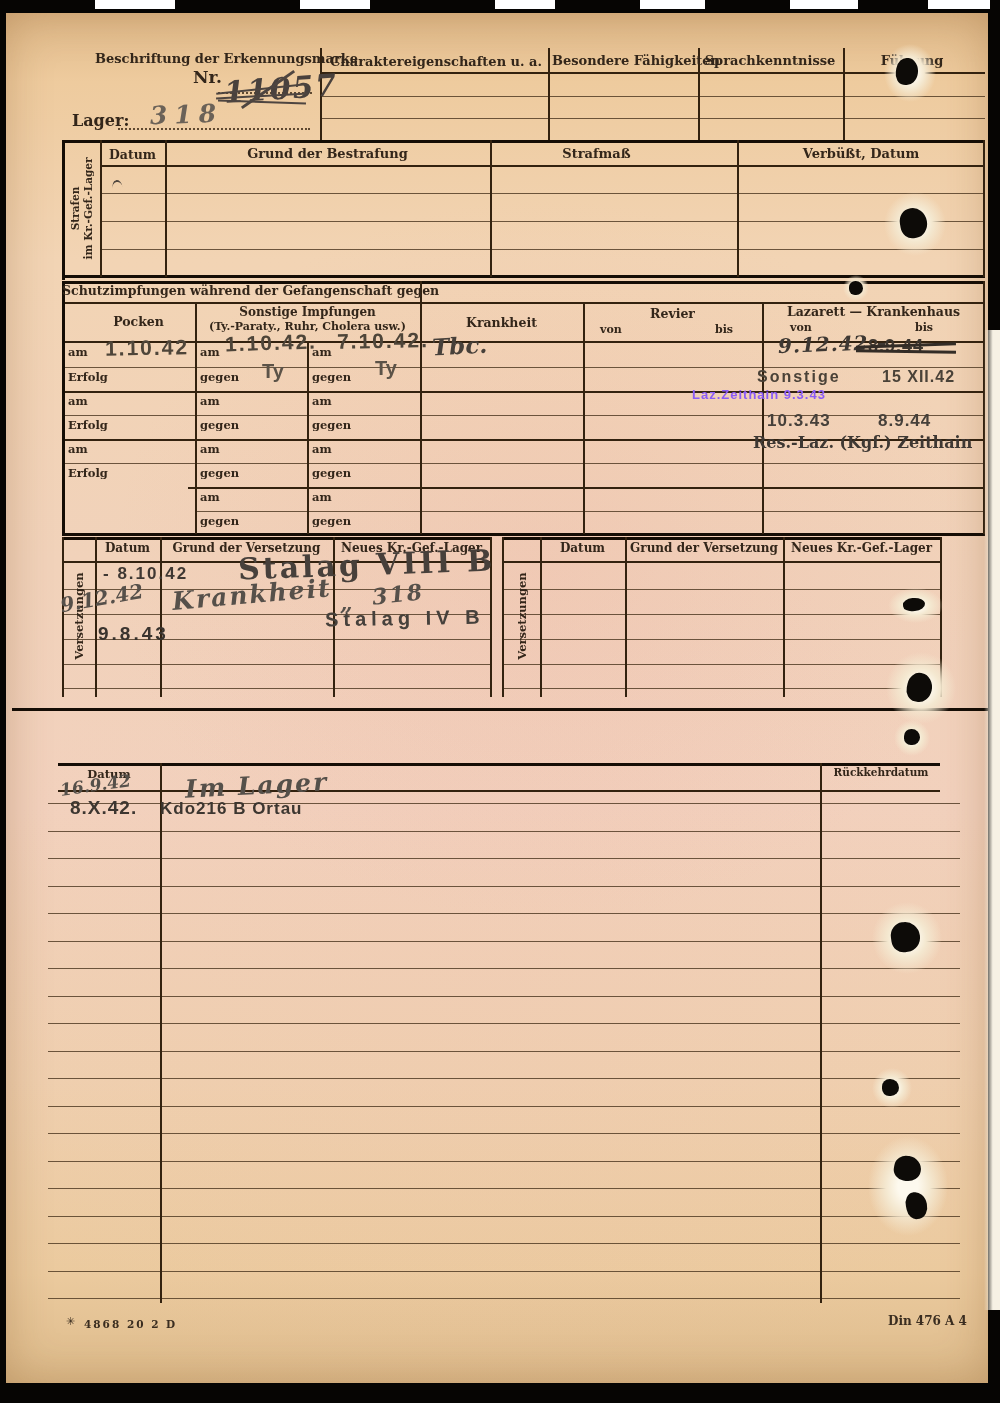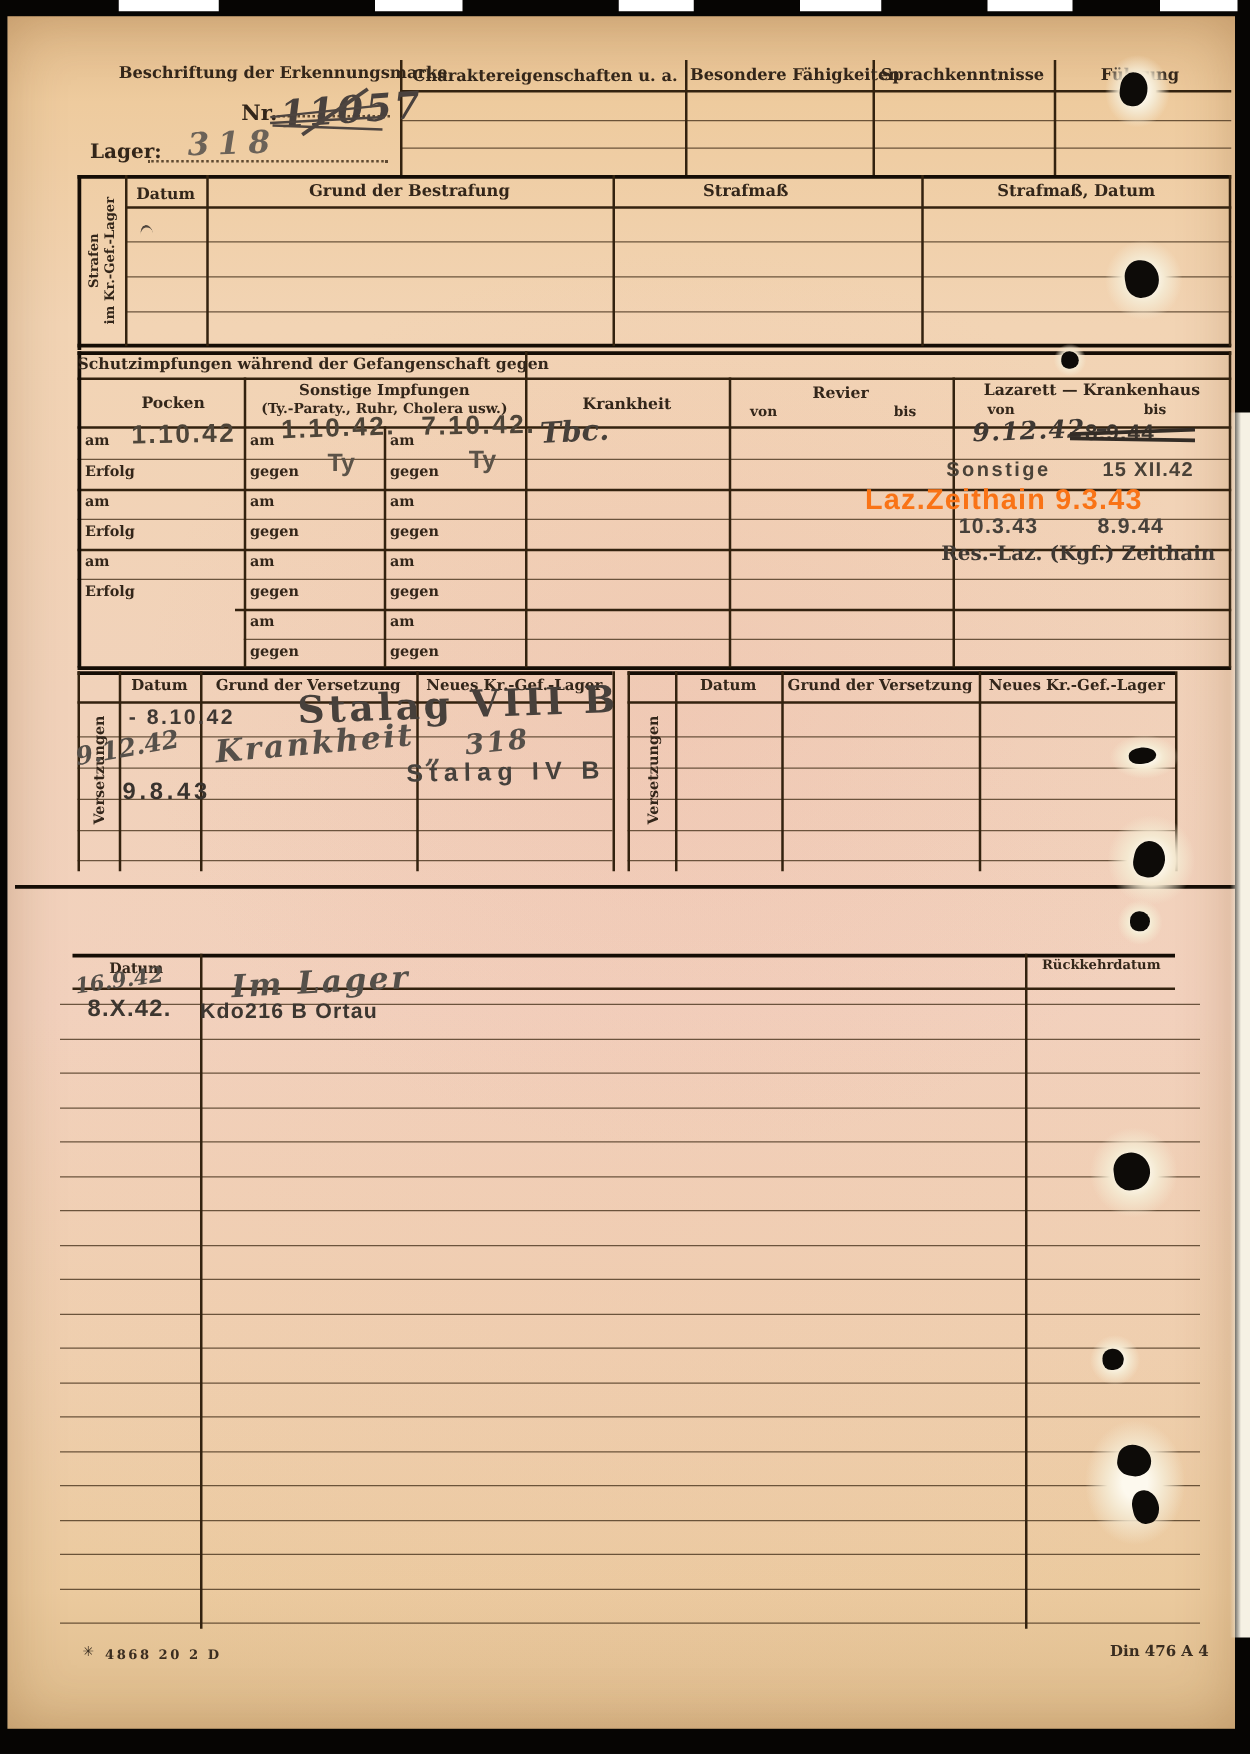--- a/index.html
+++ b/index.html
@@ -35,21 +35,21 @@
         border-radius:60% 60% 0 0/100% 100% 0 0;transform:rotate(-12deg);}
 </style>
 </head>
 <body>
 
 <div class="page">
   <div class="paper"></div>
   <div class="wedge" style="left:984px;top:330px;width:16px;height:980px;"></div>
 
   <div class="t ctr" style="left:95px;top:52px;width:198px;font-size:13px;">Beschriftung der Erkennungsmarke</div>
-  <div class="t" style="left:193px;top:82px;font-size:17px;">Nr.</div>
+  <div class="t" style="left:193px;top:68px;font-size:17px;">Nr.</div>
   <div class="hw" style="left:224px;top:74px;font-size:30px;letter-spacing:2px;transform:rotate(-4deg);color:#49413d;">11057</div>
   <div class="strike" style="left:216px;top:88px;width:90px;height:2px;transform:rotate(-6deg);"></div>
   <div class="strike" style="left:216px;top:95px;width:92px;height:2px;transform:rotate(-3deg);"></div>
   <div class="strike" style="left:218px;top:101px;width:88px;height:2px;transform:rotate(2deg);"></div>
   <div class="strike" style="left:236px;top:88px;width:64px;height:3px;transform:rotate(-35deg);"></div>
   <div class="dot" style="left:218px;top:92px;width:94px;"></div>
   <div class="t" style="left:72px;top:112px;font-size:16px;">Lager:</div>
   <div class="dot" style="left:118px;top:128px;width:192px;"></div>
   <div class="hw" style="left:150px;top:102px;font-size:25px;letter-spacing:7px;color:#6b6258;transform:rotate(-2deg);">318</div>
 
@@ -58,21 +58,21 @@
   <div class="t ctr" style="left:702px;top:54px;width:136px;font-size:13px;">Sprachkenntnisse</div>
   <div class="t ctr" style="left:847px;top:54px;width:130px;font-size:13px;">Führung</div>
 
   <div class="vwrap" style="left:64px;top:275px;width:133px;height:36px;font-size:10.5px;">
     <span>Strafen</span>
     <span>im Kr.-Gef.-Lager</span>
   </div>
   <div class="t ctr" style="left:100px;top:148px;width:65px;font-size:12.5px;">Datum</div>
   <div class="t ctr" style="left:165px;top:147px;width:325px;font-size:13px;">Grund der Bestrafung</div>
   <div class="t ctr" style="left:490px;top:147px;width:213px;font-size:13px;">Strafmaß</div>
-  <div class="t ctr" style="left:737px;top:147px;width:248px;font-size:13px;">Strafmaß, Datum</div>
+  <div class="t ctr" style="left:737px;top:147px;width:248px;font-size:13px;">Verbüßt, Datum</div>
   <div class="tick" style="left:112px;top:180px;"></div>
 
   <div class="t ctr" style="left:62px;top:284px;width:358px;font-size:12.5px;">Schutzimpfungen während der Gefangenschaft gegen</div>
   <div class="t ctr" style="left:62px;top:315px;width:153px;font-size:12.5px;">Pocken</div>
   <div class="t ctr" style="left:195px;top:306px;width:225px;font-size:12px;">Sonstige Impfungen</div>
   <div class="t ctr" style="left:195px;top:321px;width:225px;font-size:11px;">(Ty.-Paraty., Ruhr, Cholera usw.)</div>
 
   <div class="t" style="left:68px;top:346px;font-size:11.5px;">am</div>
   <div class="t" style="left:68px;top:371px;font-size:11.5px;">Erfolg</div>
   <div class="t" style="left:68px;top:395px;font-size:11.5px;">am</div>
@@ -112,21 +112,21 @@
   <div class="t" style="left:790px;top:322px;font-size:11px;">von</div>
   <div class="t" style="left:915px;top:322px;font-size:11px;">bis</div>
 
   <div class="hw" style="left:432px;top:334px;font-size:23px;color:#47403a;transform:rotate(-3deg);">Tbc.</div>
   <div class="hw" style="left:778px;top:334px;font-size:20px;letter-spacing:1px;color:#3e3833;transform:rotate(-2deg);">9.12.42 –</div>
   <div class="stamp" style="left:868px;top:337px;font-size:18px;letter-spacing:1px;color:#3c352e;">8.9.44</div>
   <div class="strike" style="left:856px;top:344px;width:100px;height:3px;transform:rotate(-2deg);background:#332c26;"></div>
   <div class="strike" style="left:856px;top:350px;width:100px;height:3px;transform:rotate(1deg);background:#332c26;"></div>
   <div class="stamp" style="left:757px;top:369px;font-size:16px;letter-spacing:2px;">Sonstige</div>
   <div class="stamp" style="left:882px;top:369px;font-size:16px;letter-spacing:1px;">15 XII.42</div>
-  <div class="stamp" style="left:692px;top:388px;font-size:23px;letter-spacing:1px;color:#f97316;">Laz.Zeithain 9.3.43</div>
+  <div class="stamp" style="left:692px;top:388px;font-size:13px;letter-spacing:1px;color:#8b5cf6;">Laz.Zeithain 9.3.43</div>
   <div class="stamp" style="left:767px;top:412px;font-size:17px;letter-spacing:1px;color:#46403a;">10.3.43</div>
   <div class="stamp" style="left:878px;top:412px;font-size:17px;letter-spacing:1px;color:#46403a;">8.9.44</div>
   <div class="stampf" style="left:753px;top:435px;font-size:16px;color:#3e3833;">Res.-Laz. (Kgf.) Zeithain</div>
 
   <div class="vwrap" style="left:64px;top:695px;width:158px;height:31px;font-size:11.5px;">
     <span>Versetzungen</span>
   </div>
   <div class="t ctr" style="left:95px;top:542px;width:65px;font-size:12px;">Datum</div>
   <div class="t ctr" style="left:160px;top:542px;width:173px;font-size:12px;">Grund der Versetzung</div>
   <div class="t ctr" style="left:333px;top:542px;width:157px;font-size:12px;">Neues Kr.-Gef.-Lager</div>

